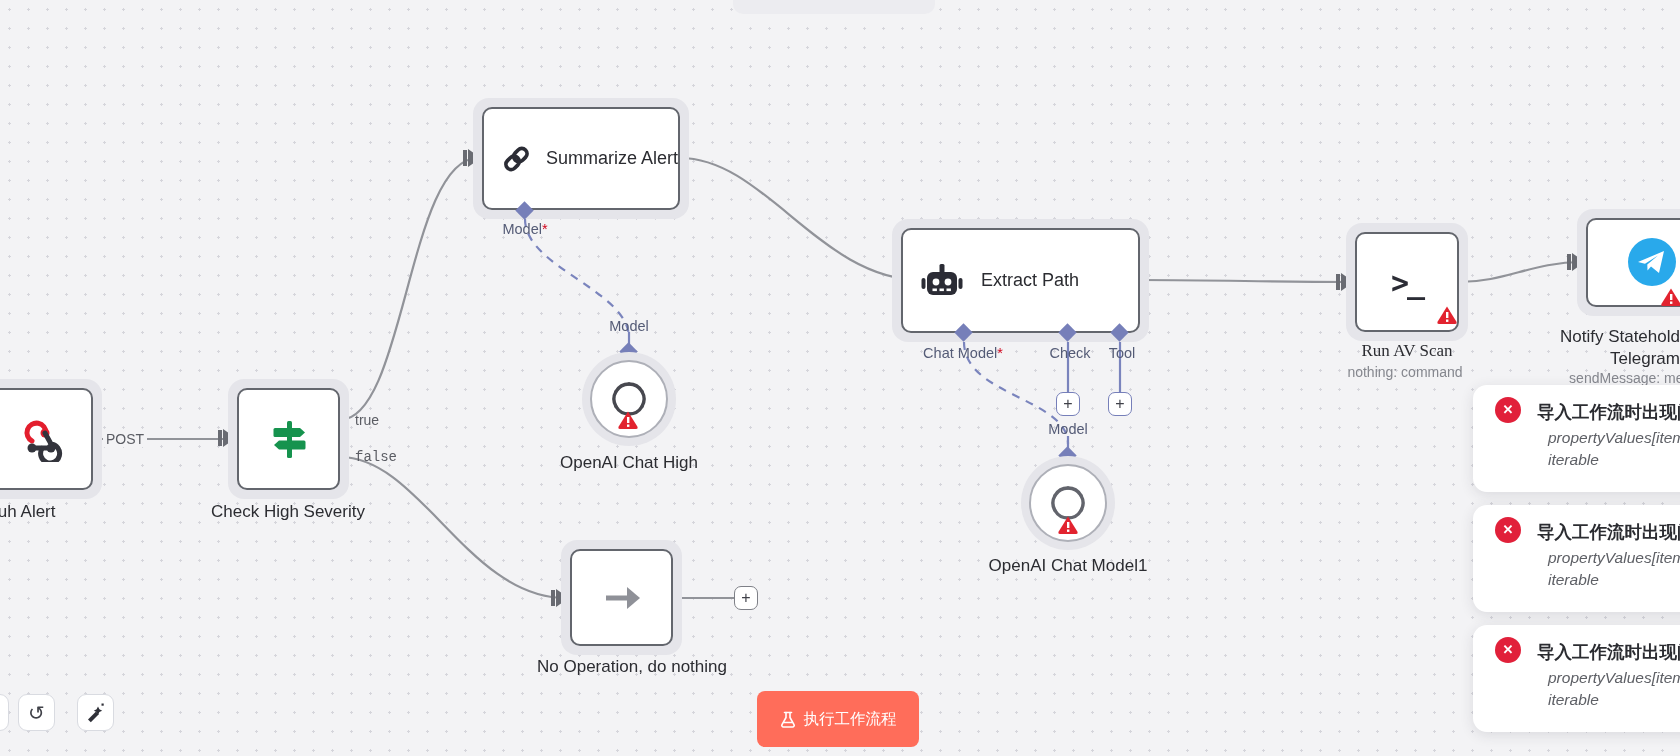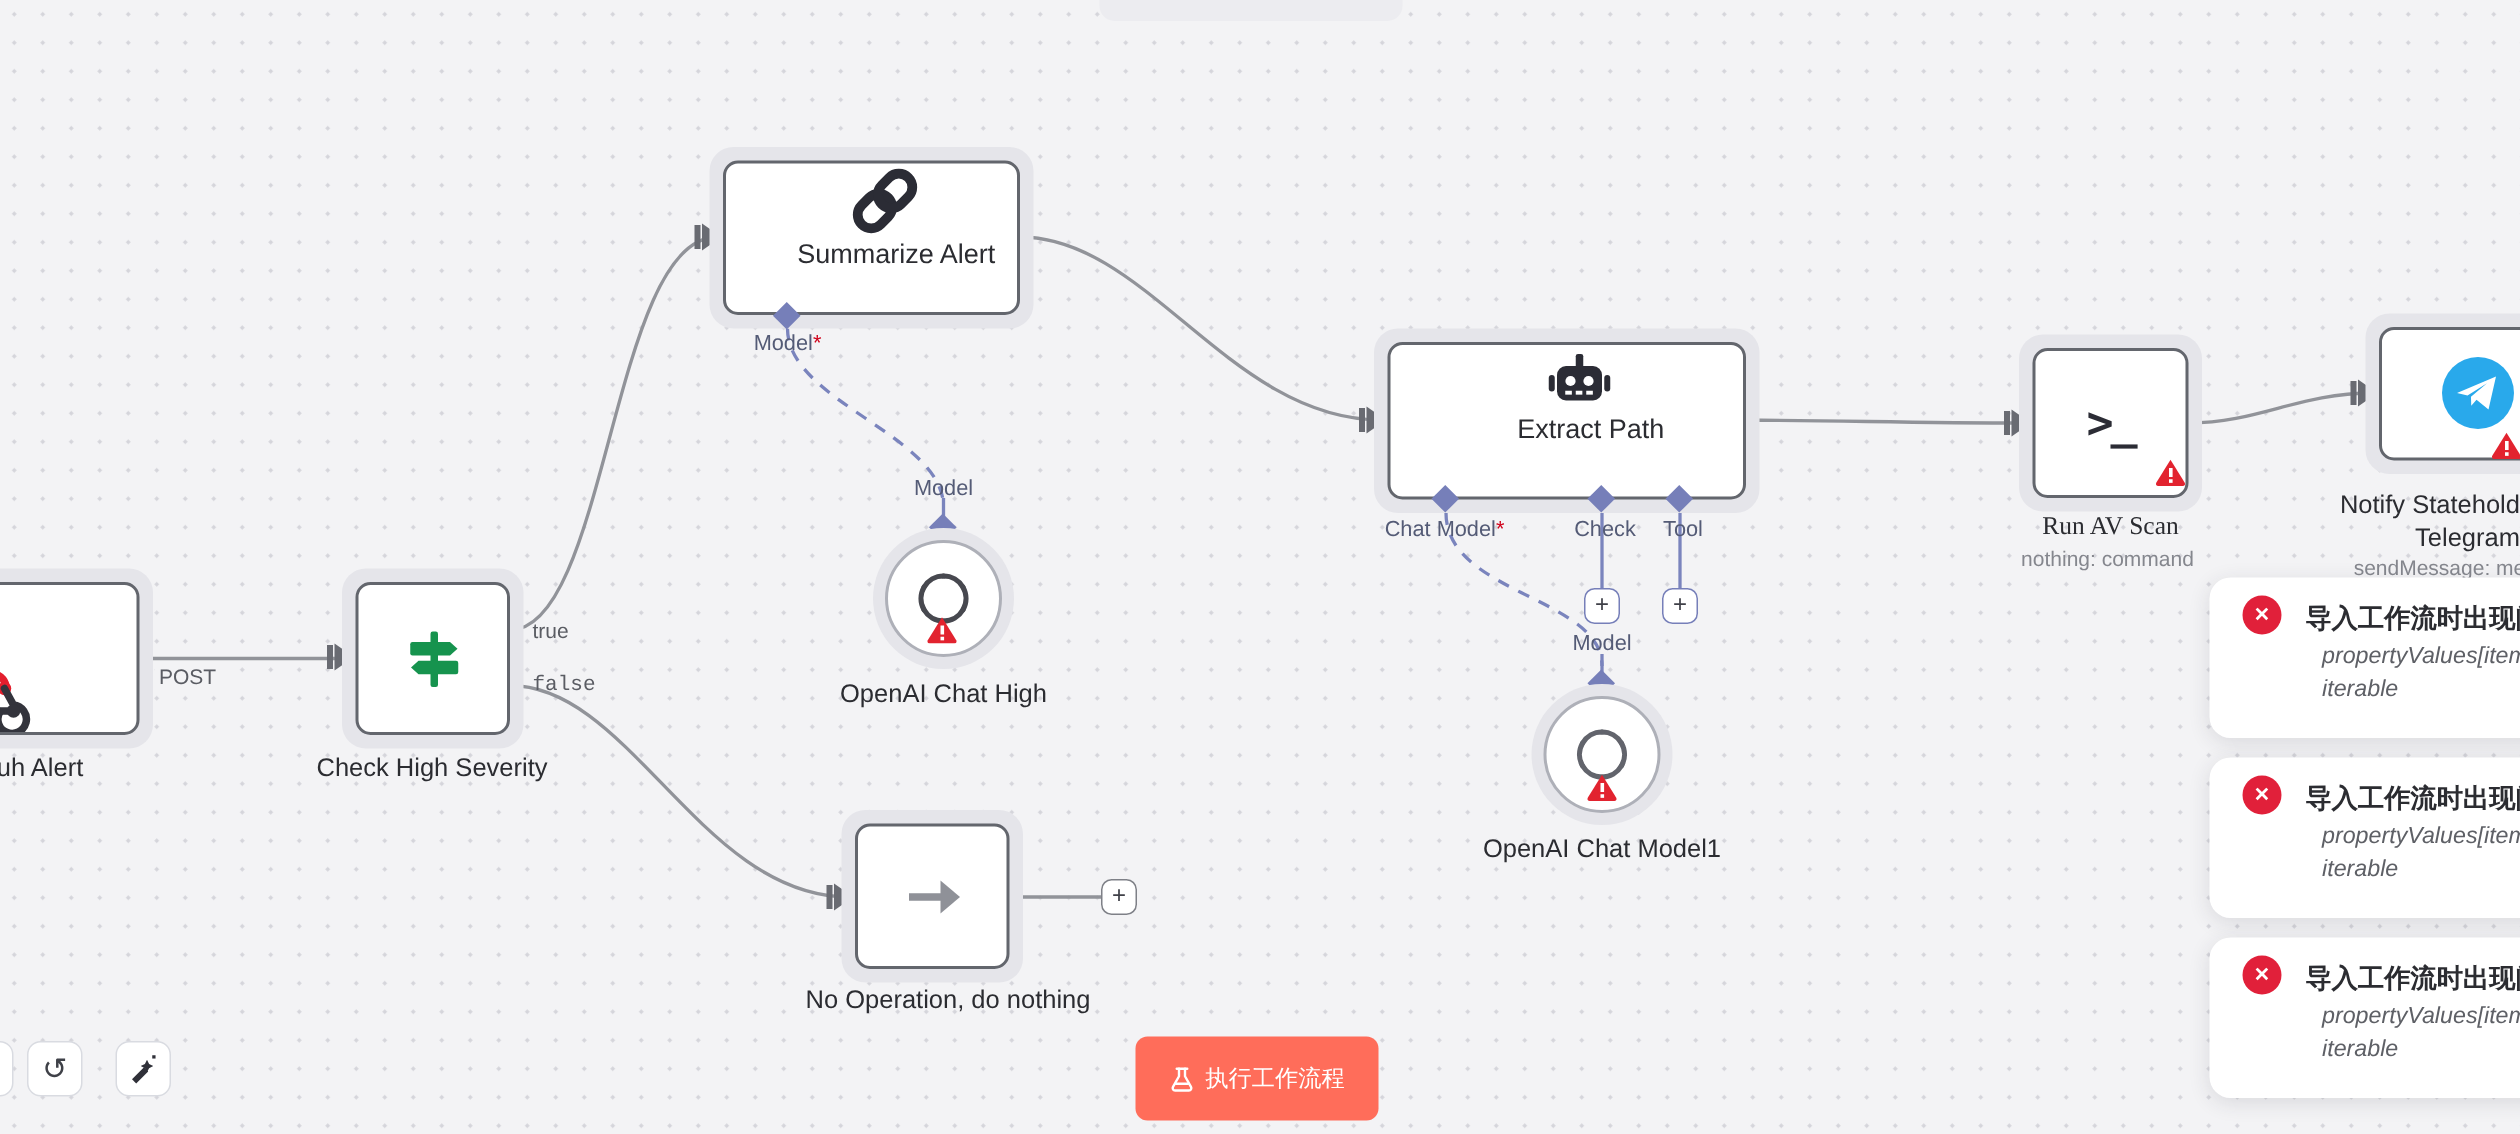--- a/index.html
+++ b/index.html
@@ -8,21 +8,21 @@
     background-color:#f3f3f5;
     background-image:radial-gradient(circle,#d5d5db 1.3px,transparent 1.4px);
     background-size:19px 19px;
     font-family:"Liberation Sans", sans-serif;
     color:#2b2c31;
   }
   .abs{position:absolute;}
   
   .node-halo{position:absolute;background:#e5e5ea;border-radius:16px;}
   .node-inner{position:absolute;left:9px;top:9px;right:9px;bottom:9px;background:#fff;
-    border:2.3px solid #63666d;border-radius:10px;display:flex;align-items:center;flex-direction:column;}
+    border:2.3px solid #63666d;border-radius:10px;display:flex;align-items:center;}
   .webhook .node-inner{border-radius:51px 10px 10px 51px;}
   .node-title{font-size:18px;font-weight:500;color:#2b2c31;white-space:nowrap;}
   .caption{position:absolute;font-size:17px;font-weight:500;color:#2b2c31;text-align:center;white-space:nowrap;}
   .subcap{position:absolute;font-size:14px;color:#85878e;text-align:center;white-space:nowrap;}
   .circ-halo{position:absolute;background:#e5e5ea;border-radius:50%;}
   .circ-inner{position:absolute;left:8px;top:8px;right:8px;bottom:8px;background:#fff;
     border:2px solid #aeb0b8;border-radius:50%;display:flex;align-items:center;justify-content:center;}
   
   .diamond{position:absolute;width:13px;height:13px;background:#767fb9;transform:rotate(45deg);}
   .port-label{position:absolute;font-size:14.5px;color:#545b76;white-space:nowrap;text-align:center;}
@@ -120,21 +120,21 @@
         <path stroke="#e31e2d" stroke-width="5" d="M15 25 a9.5 9.5 0 1 1 14 -8"></path>
         <circle fill="#e31e2d" cx="28" cy="17" r="4.5"></circle>
         <path stroke="#33343c" stroke-width="5" d="M28 17 l6 11 a9.5 9.5 0 1 1 -9 4.5"></path>
         <circle fill="#33343c" cx="15" cy="32" r="4.5"></circle>
         <path stroke="#33343c" stroke-width="5" d="M15 32 h19"></path>
         <circle fill="#33343c" cx="34" cy="32" r="4.5"></circle>
       </g>
     </svg>
   </div>
 </div>
-<div class="io-label" style="left:103px;top:431px;margin-top:12px;">POST</div>
+<div class="io-label" style="left:103px;top:431px;">POST</div>
 <div class="caption" style="left:-140px;top:502px;width:300px;">Wazuh Alert</div>
 
 <div class="node-halo" style="left:228px;top:379px;width:121px;height:120px;">
   <div class="node-inner" style="justify-content:center;">
     <svg width="46" height="46" viewBox="0 0 46 46">
       <g fill="#16934e">
         <rect x="21" y="5" width="5" height="37" rx="1.5"></rect>
         <path d="M9 12 h25 l5 4.5 -5 4.5 h-25 a1.5 1.5 0 0 1 -1.5 -1.5 v-6 a1.5 1.5 0 0 1 1.5 -1.5 Z"></path>
         <path d="M38 24.5 h-25 l-5 4.5 5 4.5 h25 a1.5 1.5 0 0 0 1.5 -1.5 v-6 a1.5 1.5 0 0 0 -1.5 -1.5 Z"></path>
       </g>
@@ -177,21 +177,21 @@
     </svg>
   </div>
 </div>
 <svg class="abs" width="22" height="19" style="left:617px;top:410px;">
   <path d="M11 1.5 L20.6 17 a1.6 1.6 0 0 1 -1.4 2 H2.8 a1.6 1.6 0 0 1 -1.4 -2 Z" fill="#e2232f"></path>
   <rect x="10" y="7" width="2.4" height="6" fill="#fff"></rect>
     <rect x="10" y="14.5" width="2.4" height="2.4" fill="#fff"></rect>
 </svg>
 <div class="caption" style="left:479px;top:453px;width:300px;">OpenAI Chat High</div>
 
-<div class="node-halo" style="left:916px;top:219px;width:257px;height:123px;">
+<div class="node-halo" style="left:892px;top:219px;width:257px;height:123px;">
   <div class="node-inner" style="padding-left:16px;">
     <svg width="46" height="46" viewBox="0 0 46 46">
       <g fill="#2b2c35">
         <rect x="20.5" y="6" width="5" height="10" rx="1.5"></rect>
         <rect x="8" y="14" width="30" height="23" rx="6"></rect>
         <rect x="2.5" y="20" width="4" height="11" rx="2"></rect>
         <rect x="39.5" y="20" width="4" height="11" rx="2"></rect>
       </g>
       <circle cx="17" cy="24" r="3.4" fill="#fff"></circle>
       <circle cx="29" cy="24" r="3.4" fill="#fff"></circle>

